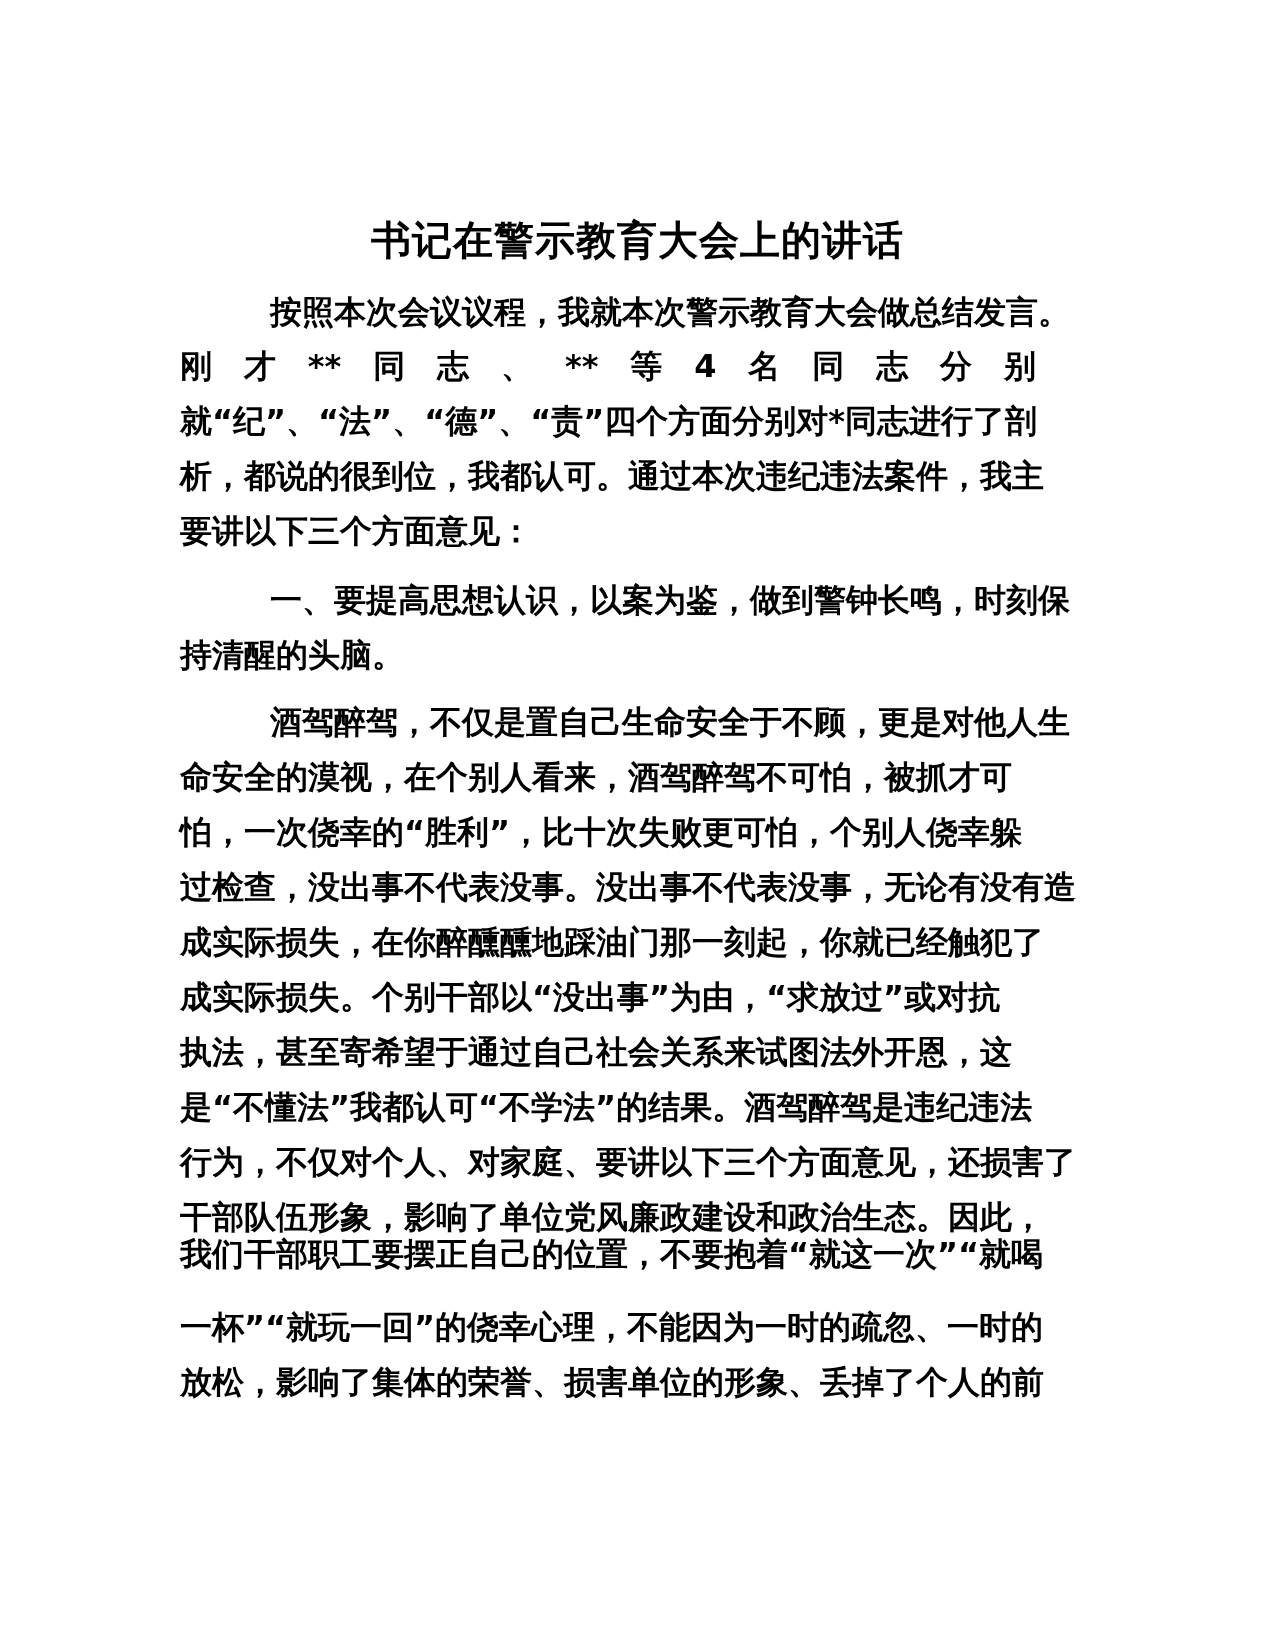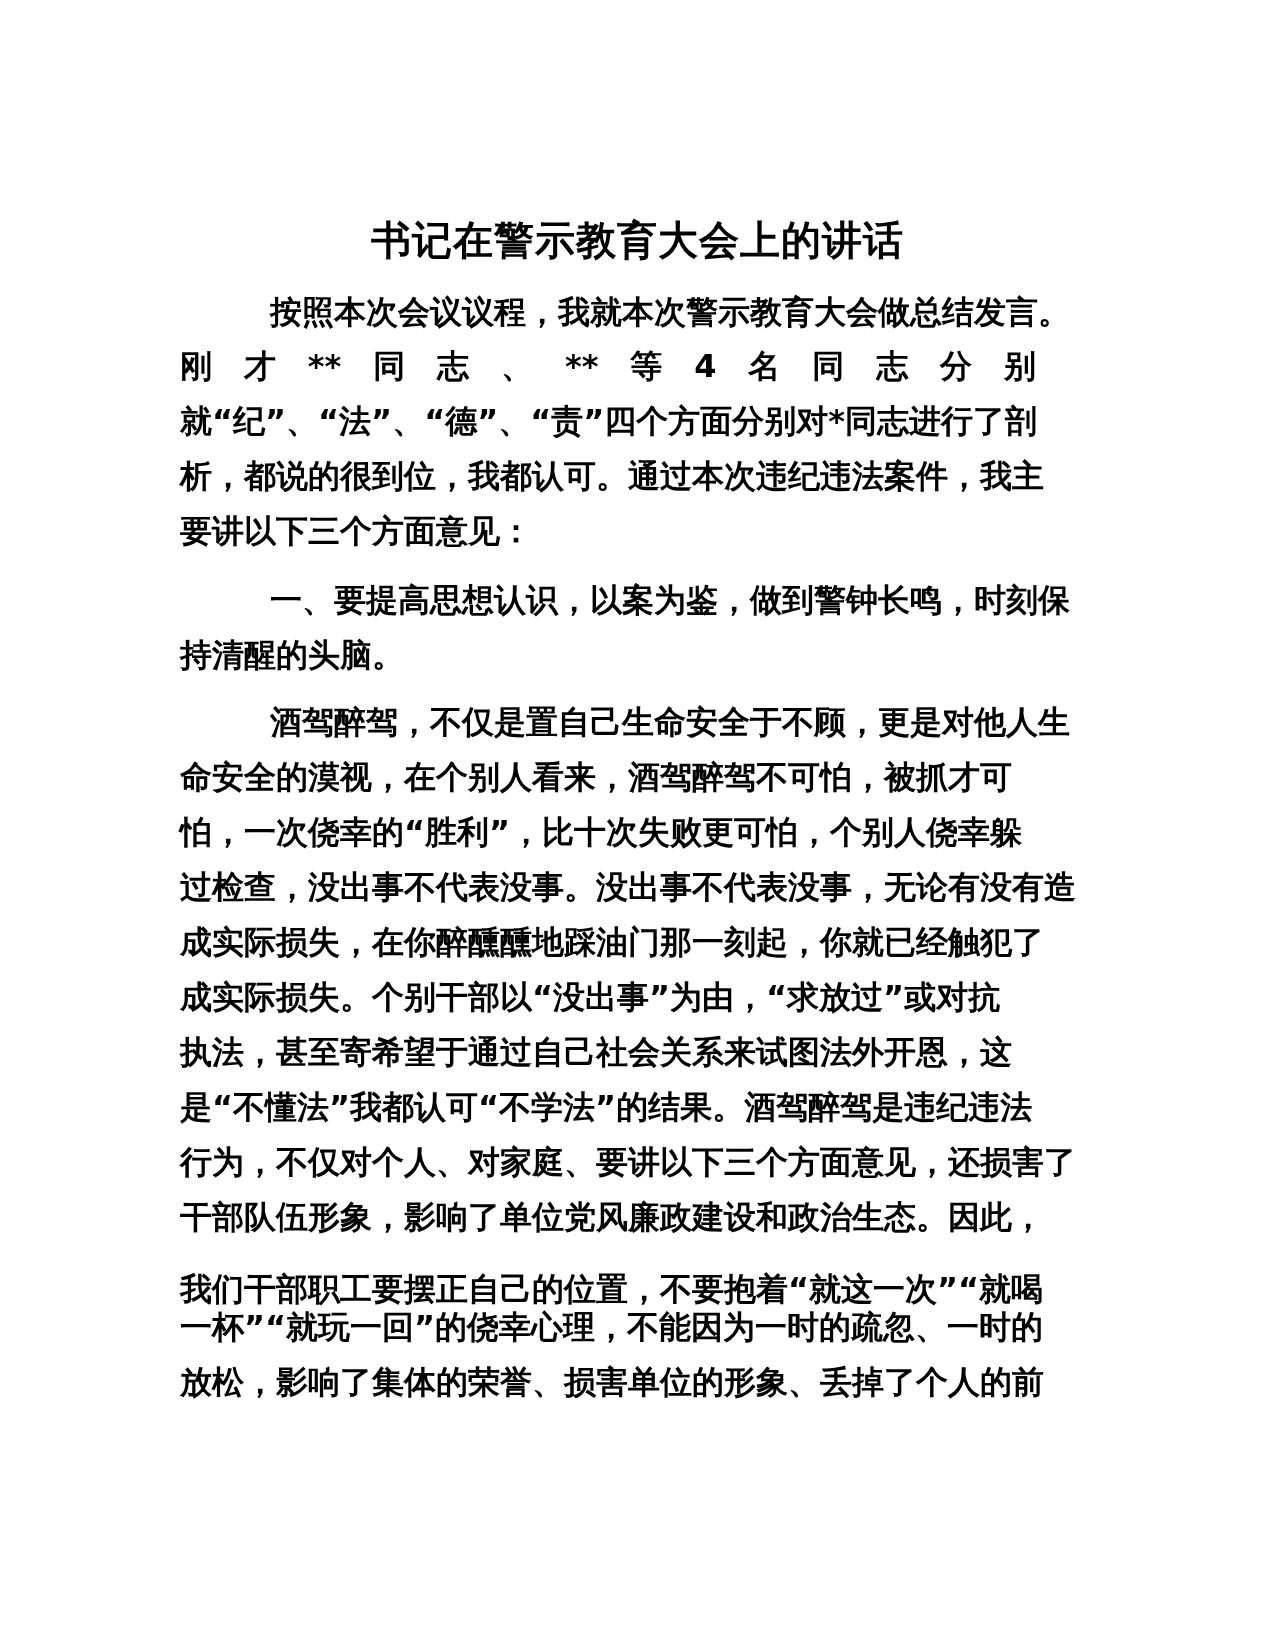--- a/index.html
+++ b/index.html
@@ -92,16 +92,16 @@
   <div class="line indent" style="top:700px">酒驾醉驾，不仅是置自己生命安全于不顾，更是对他人生</div>
   <div class="line" style="top:755px">命安全的漠视，在个别人看来，酒驾醉驾不可怕，被抓才可</div>
   <div class="line" style="top:810px">怕，一次侥幸的“胜利”，比十次失败更可怕，个别人侥幸躲</div>
   <div class="line" style="top:865px">过检查，没出事不代表没事。没出事不代表没事，无论有没有造</div>
   <div class="line" style="top:920px">成实际损失，在你醉醺醺地踩油门那一刻起，你就已经触犯了</div>
   <div class="line" style="top:975px">成实际损失。个别干部以“没出事”为由，“求放过”或对抗</div>
   <div class="line" style="top:1030px">执法，甚至寄希望于通过自己社会关系来试图法外开恩，这</div>
   <div class="line" style="top:1085px">是“不懂法”我都认可“不学法”的结果。酒驾醉驾是违纪违法</div>
   <div class="line" style="top:1140px">行为，不仅对个人、对家庭、要讲以下三个方面意见，还损害了</div>
   <div class="line" style="top:1195px">干部队伍形象，影响了单位党风廉政建设和政治生态。因此，</div>
-  <div class="line" style="top:1267px">我们干部职工要摆正自己的位置，不要抱着“就这一次”“就喝</div>
+  <div class="line" style="top:1232px">我们干部职工要摆正自己的位置，不要抱着“就这一次”“就喝</div>
   <div class="line" style="top:1305px">一杯”“就玩一回”的侥幸心理，不能因为一时的疏忽、一时的</div>
   <div class="line" style="top:1360px">放松，影响了集体的荣誉、损害单位的形象、丢掉了个人的前</div>
 </div>
 
 </body></html>

